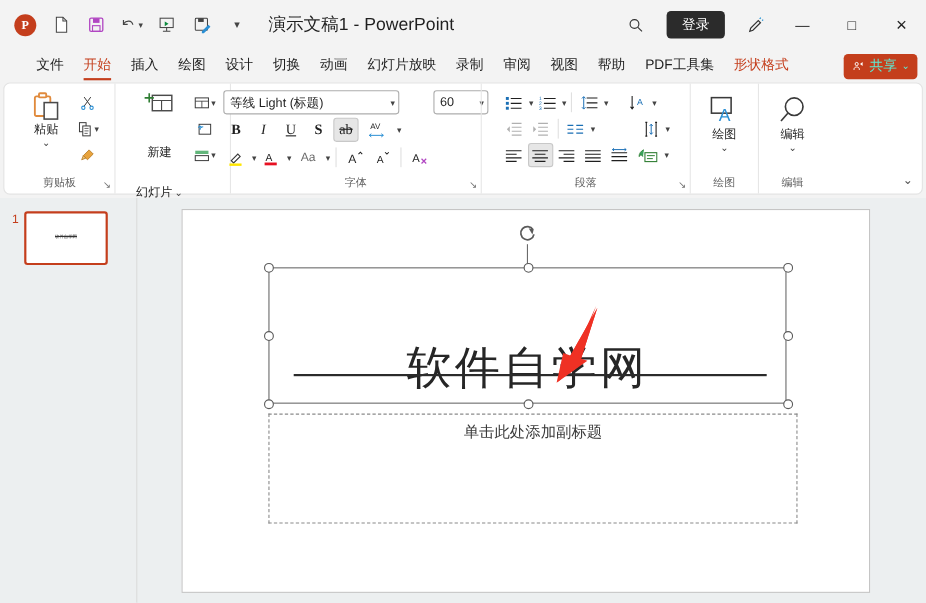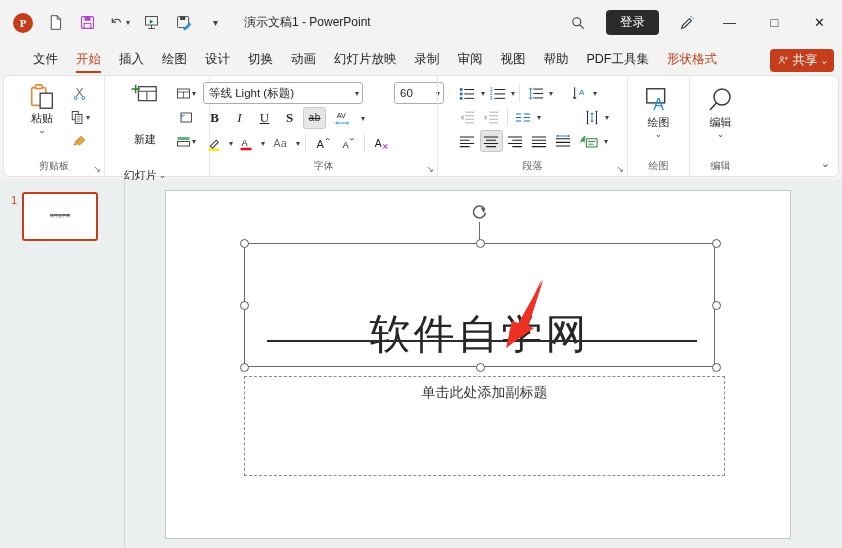--- a/index.html
+++ b/index.html
@@ -25,21 +25,21 @@
     cursor: default; position: relative;
   }
   .ppt-logo {
     width: 20px; height: 20px; border-radius: 50%;
     background: #c43e1c;
     display: flex; align-items: center; justify-content: center;
     color: #fff; font-size: 11px; font-weight: bold; font-family: "Liberation Serif", serif;
   }
   .caret-sm { font-size: 8px; color: #444; margin-left: 1px; }
   .win-title {
-    font-size: 12px; color: #1f1f1f; margin-left: 14px; white-space: nowrap;
+    font-size: 16px; color: #1f1f1f; margin-left: 14px; white-space: nowrap;
   }
   .titlebar-right {
     margin-left: auto; display: flex; align-items: center; height: 45px;
   }
   .search-btn {
     width: 40px; height: 45px; display: flex; align-items: center; justify-content: center;
   }
   .signin-btn {
     background: #2b2b2b; color: #fff; font-size: 12.5px;
     padding: 5px 14px; border-radius: 4px; margin: 0 8px;
@@ -63,23 +63,23 @@
     position: relative; cursor: default; white-space: nowrap;
   }
   .tab.active { color: #c43e1c; font-weight: normal; }
   .tab.active::after {
     content: ""; position: absolute; left: 9px; right: 9px; bottom: 0;
     height: 2px; background: #c43e1c;
   }
   .tab.contextual { color: #c43e1c; }
   .share-btn {
     margin-left: auto; margin-right: 8px;
-    background: #c43e1c; color: #ffffff; font-size: 12.5px;
+    background: #c43e1c; color: #5eead4; font-size: 12.5px;
     height: 23px; border-radius: 4px; padding: 0 7px;
-    display: flex; align-items: center; gap: 4px; cursor: default; font-family: Liberation Mono, monospace;
+    display: flex; align-items: center; gap: 4px; cursor: default;
   }
 
   
   .ribbon {
     position: absolute; left: 3px; top: 75px; width: 836px; height: 102px;
     background: #fff; border: 1px solid #e3e3e3; border-radius: 6px;
     display: flex; align-items: stretch;
   }
   .rgroup {
     position: relative; display: flex; flex-direction: column;
@@ -398,21 +398,21 @@
             <div class="combo" style="width:50px;margin-left:29px;">
               <span class="cv">60</span>
               <span class="caret-sm">▾</span>
             </div>
           </div>
           <div class="frow">
             <div class="fbtn" style="font-weight:bold;font-family:'Liberation Serif',serif;">B</div>
             <div class="fbtn" style="font-style:italic;font-family:'Liberation Serif',serif;">I</div>
             <div class="fbtn" style="text-decoration:underline;font-family:'Liberation Serif',serif;">U</div>
             <div class="fbtn" style="font-weight:bold;font-family:'Liberation Serif',serif;">S</div>
-            <div class="fbtn active" style="font-size:10px;text-decoration:line-through;font-family:Liberation Mono, monospace;">ab</div>
+            <div class="fbtn active" style="font-size:13px;text-decoration:line-through;font-family:Liberation Serif, serif;">ab</div>
             <div class="fbtn" style="width:30px;">
               <svg width="20" height="17" viewBox="0 0 22 18">
                 <text x="4" y="8" font-size="8" fill="#1f1f1f" font-family="Liberation Sans, sans-serif">AV</text>
                 <path d="M3 14h14M3 14l2-1.6M3 14l2 1.6M17 14l-2-1.6M17 14l-2 1.6" stroke="#2a8fd4" stroke-width="1" fill="none"></path>
               </svg>
             </div>
             <span class="caret-sm">▾</span>
           </div>
           <div class="frow">
             <div class="fbtn">

